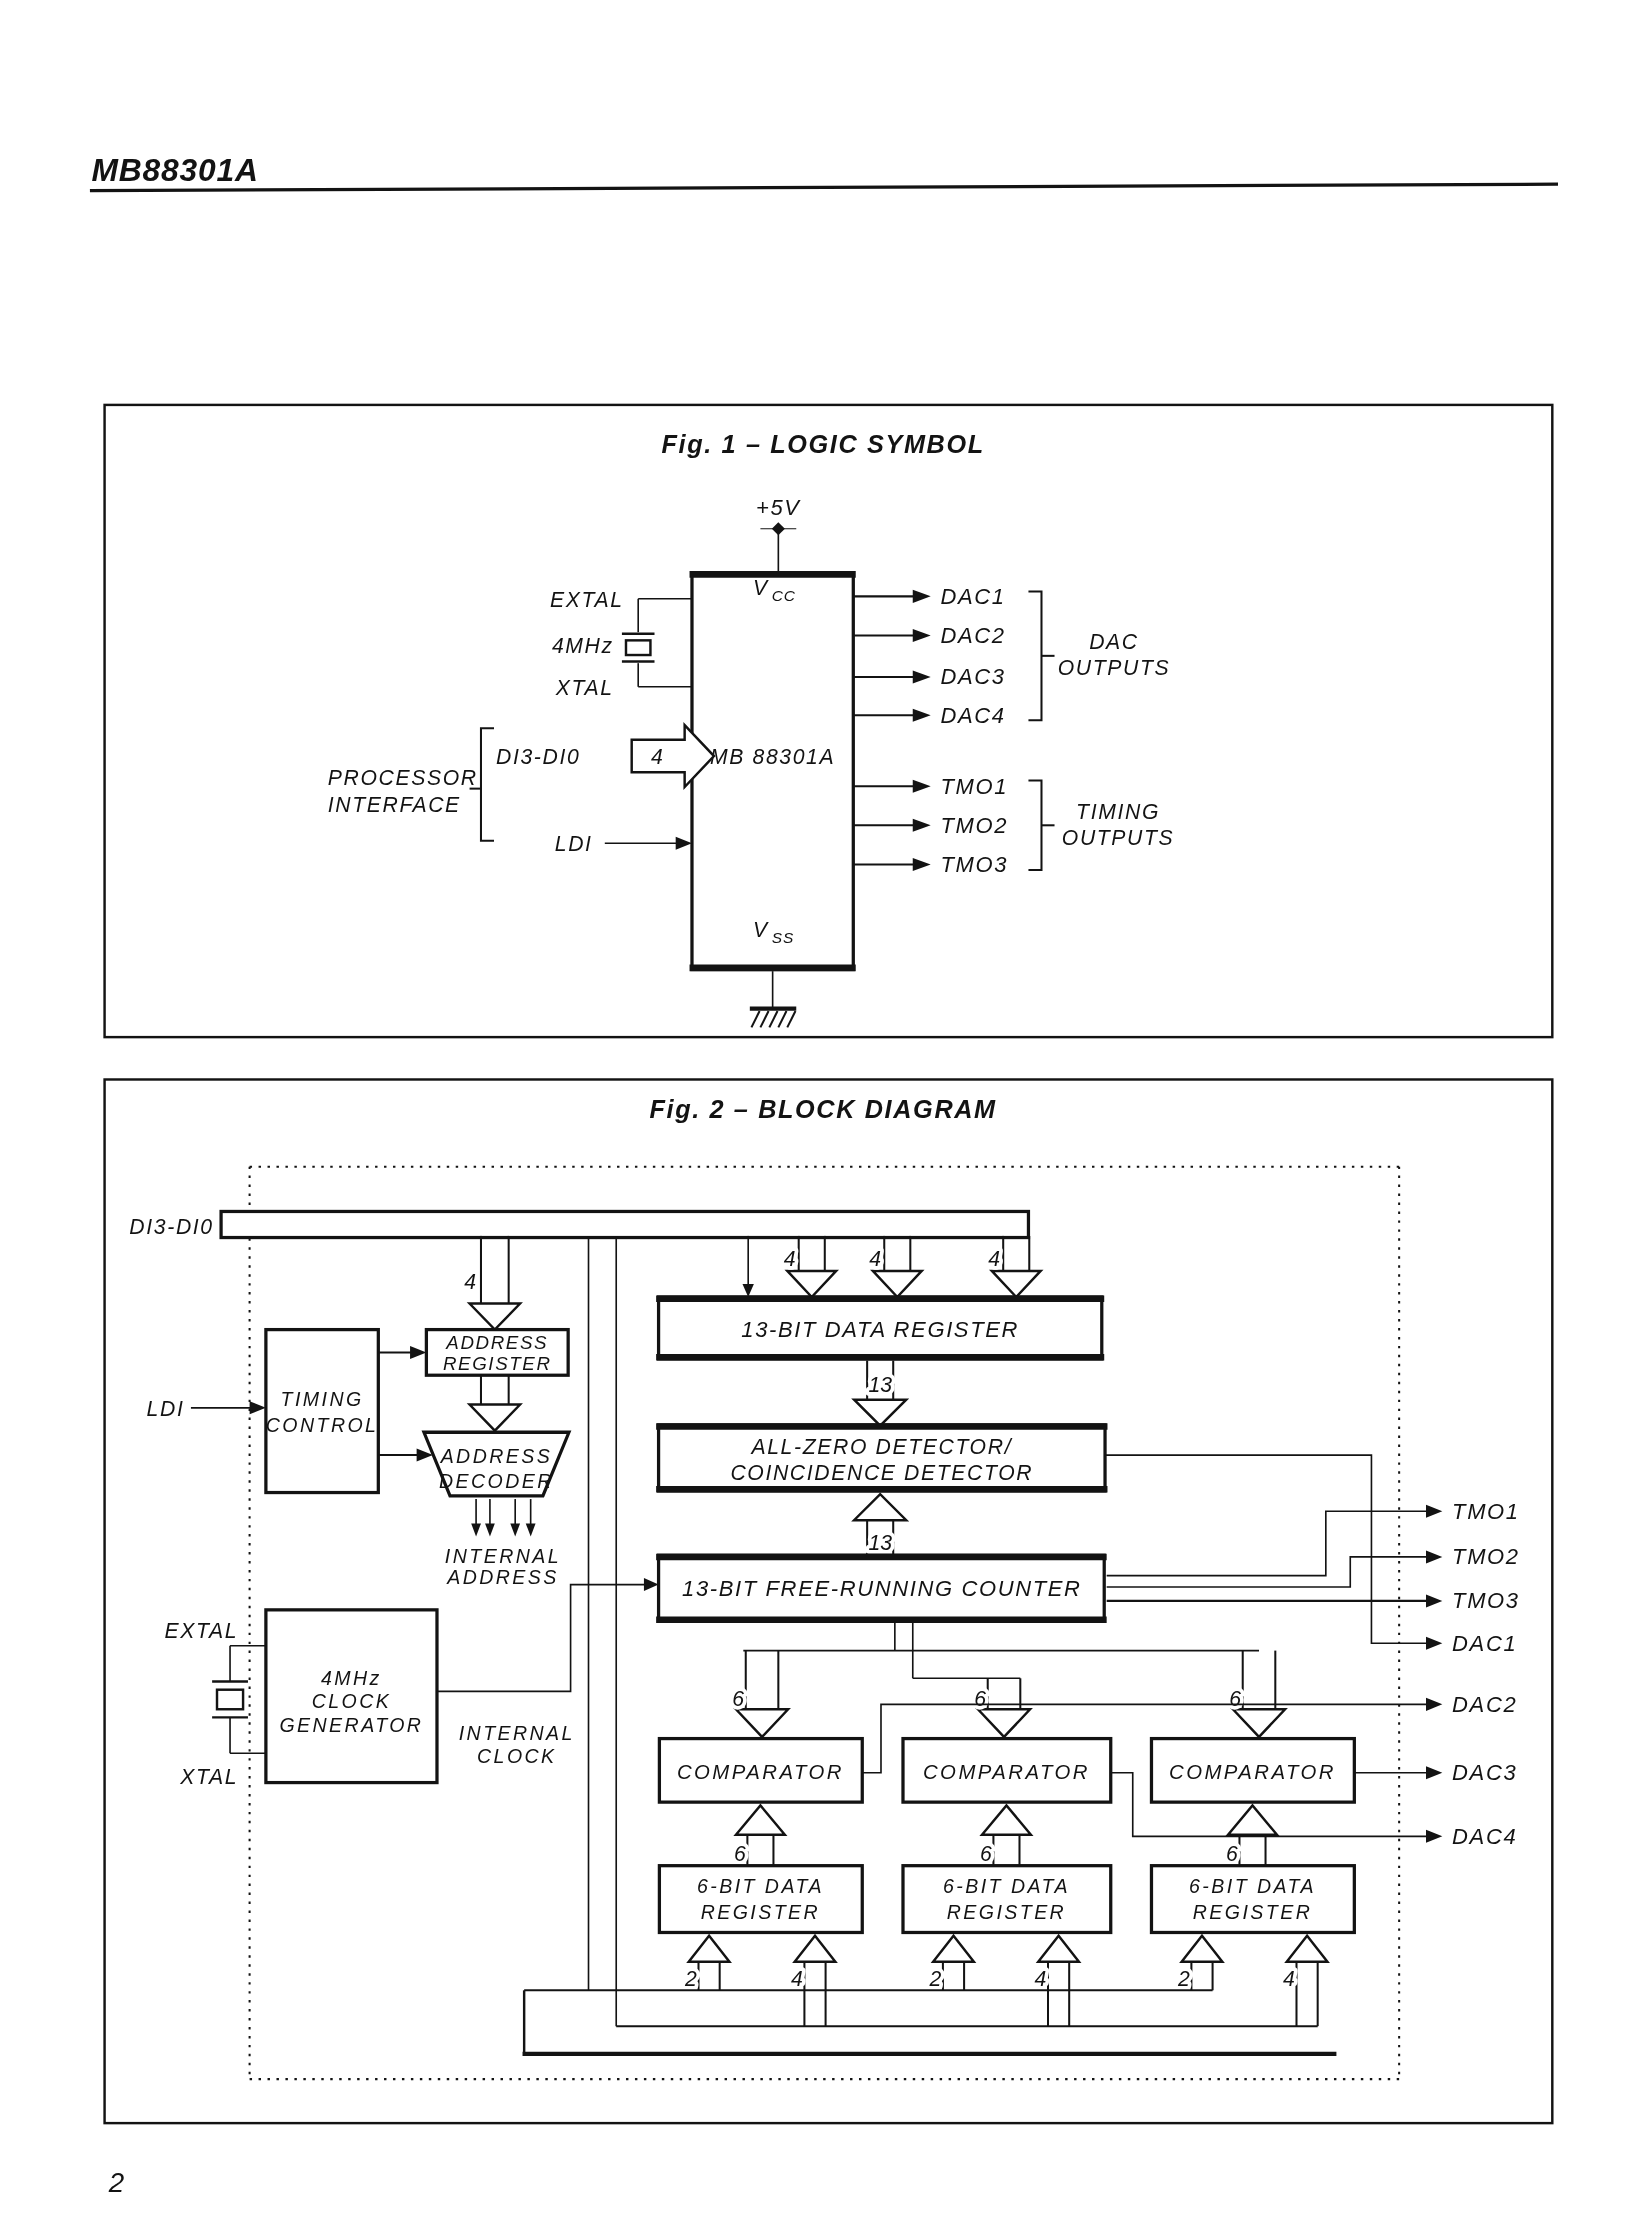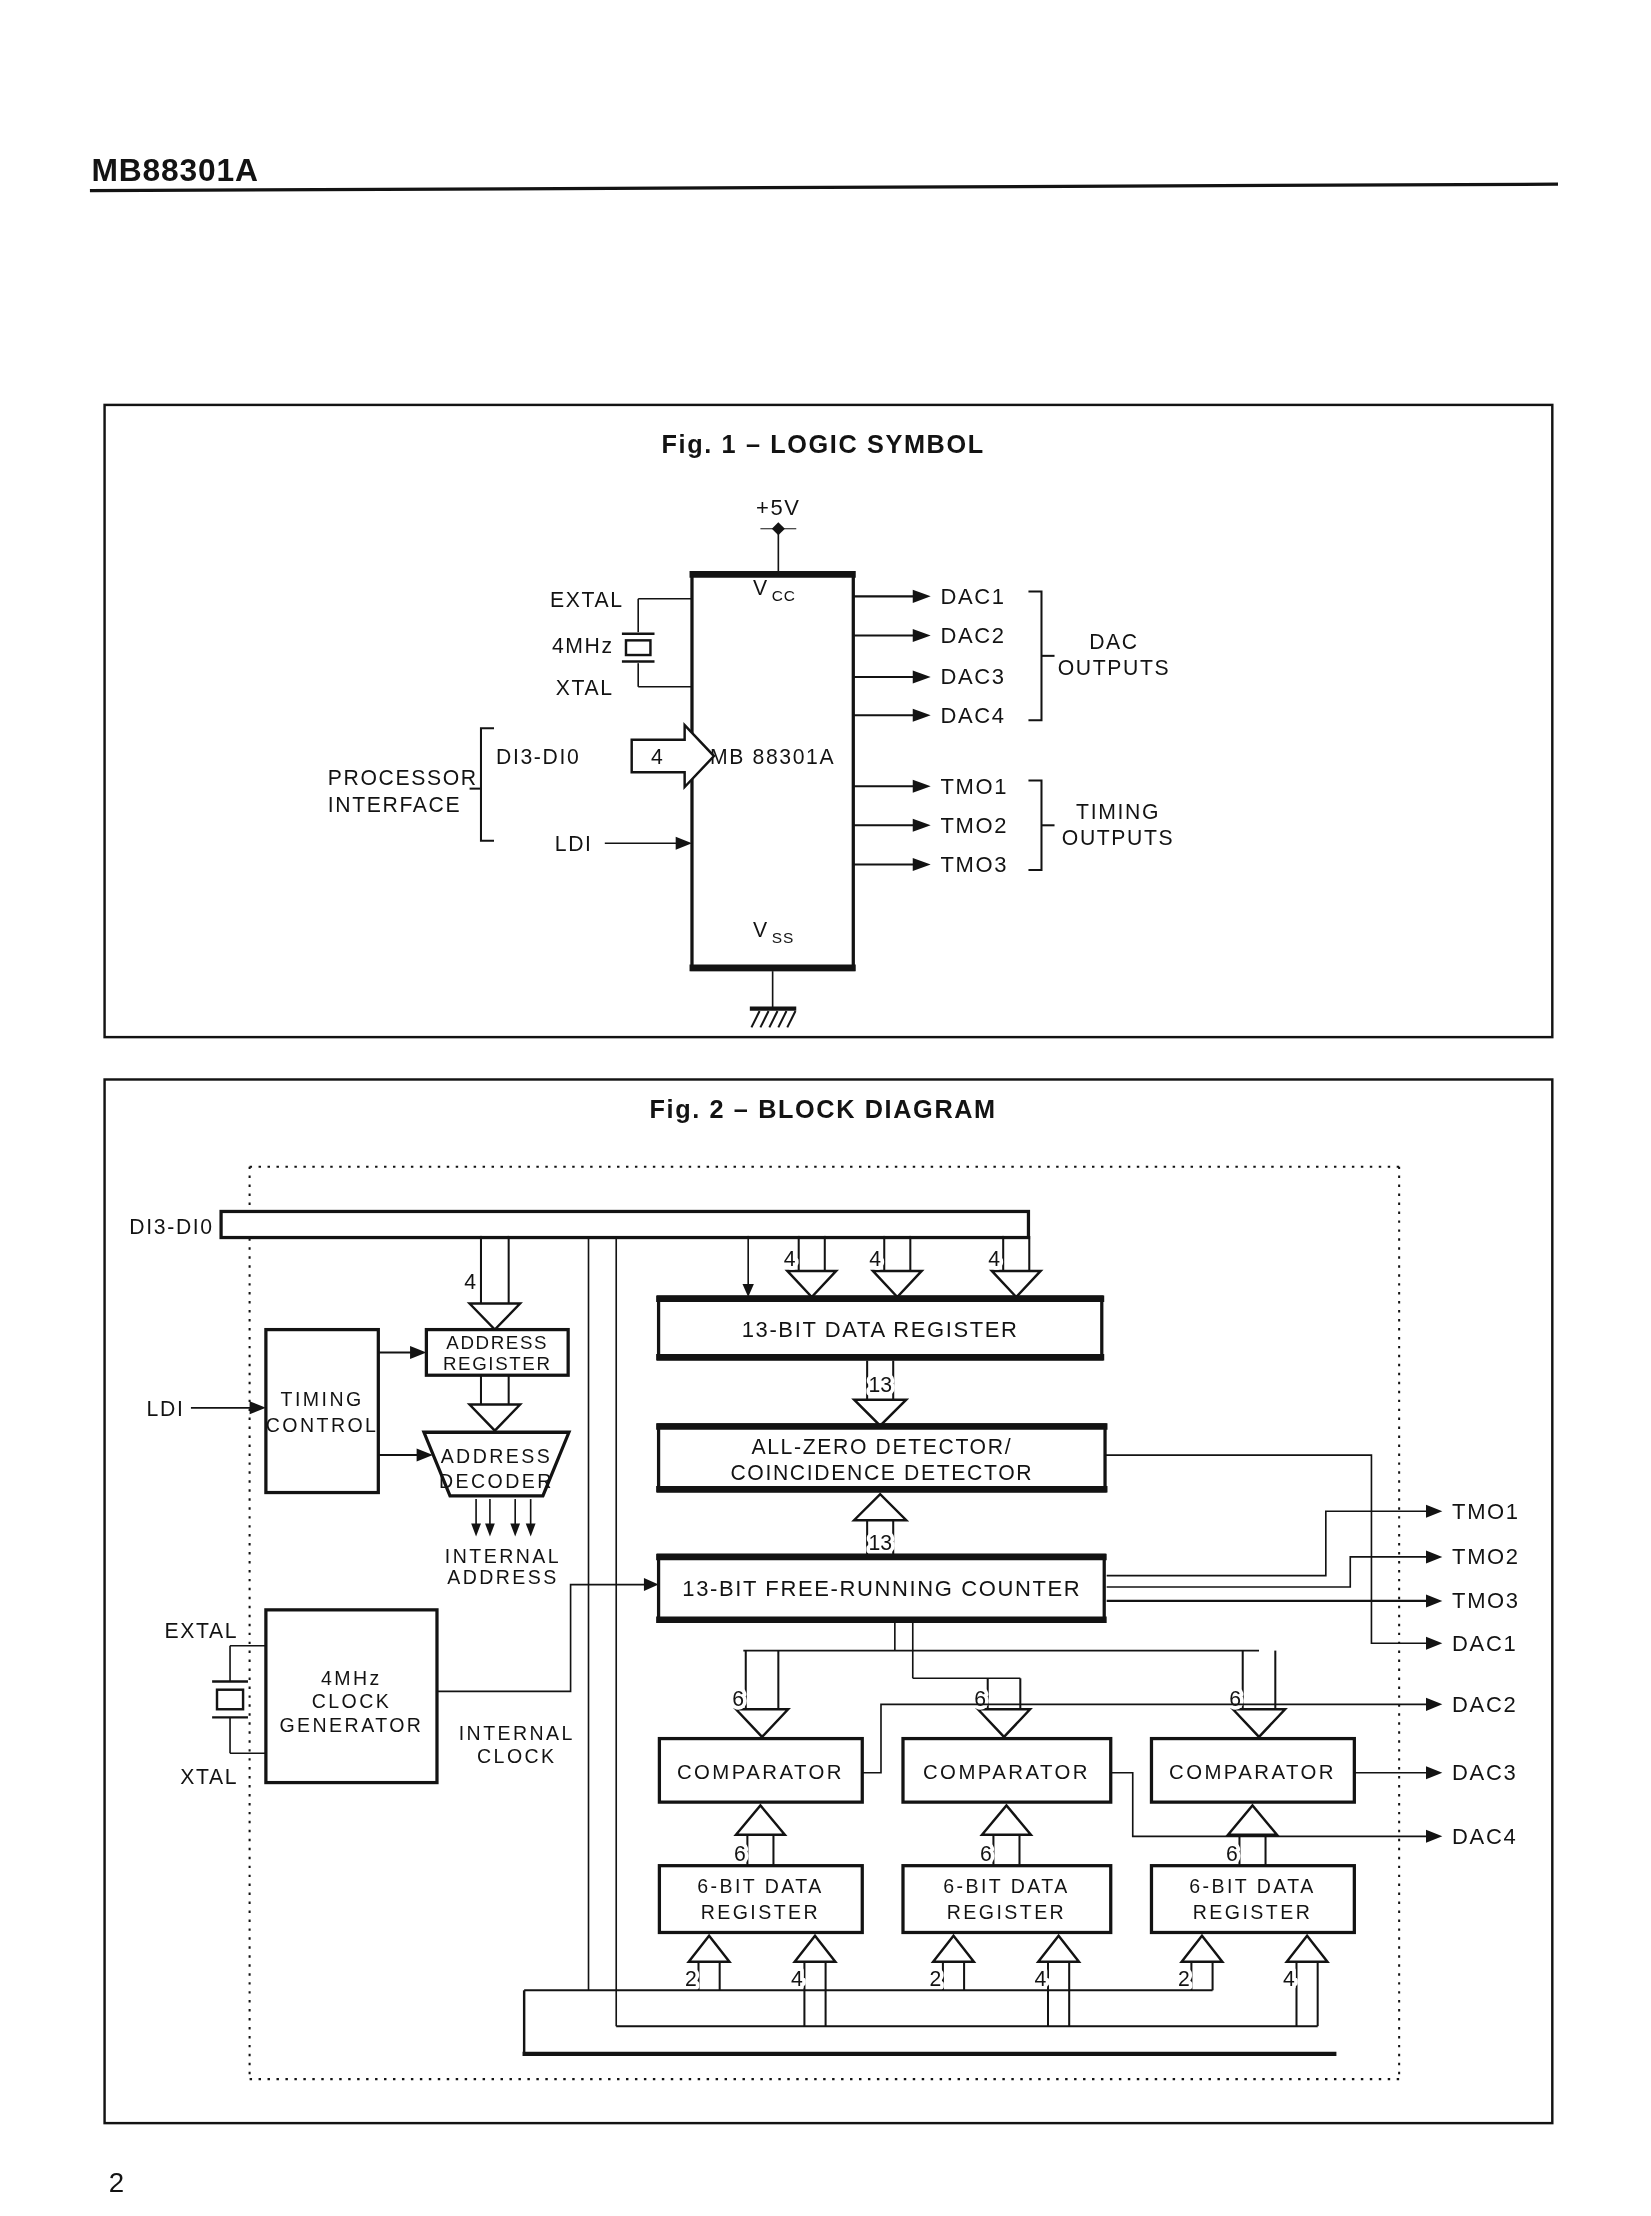--- a/index.html
+++ b/index.html
@@ -1,17 +1,17 @@
 <!DOCTYPE html>
 <html style="font-size:13px"><head>
 <meta charset="utf-8">
 <style>
   html,body{margin:0;padding:0;background:#e8e8e8;}
   .page{position:relative;width:1652px;height:2216px;background:#ffffff;margin:0 auto;
-        font-family:"Liberation Sans",sans-serif;}
+        font-family:"Liberation Sans",sans-serif;font-style:italic;}
   svg{position:absolute;left:0;top:0;}
   .t{font-family:"Liberation Sans",sans-serif;fill:#131313;}
   .hdr{font-size:39px;font-weight:700;letter-spacing:1px;}
   .ttl{font-size:31px;font-weight:700;letter-spacing:2px;}
   .s27{font-size:27px;letter-spacing:2px;}
   .s26{font-size:26px;letter-spacing:2px;}
   .s25{font-size:25px;letter-spacing:3px;}
   .s24{font-size:24px;letter-spacing:3px;}
   .s23{font-size:23px;letter-spacing:2px;}
   .sub{font-size:19px;letter-spacing:1px;}

